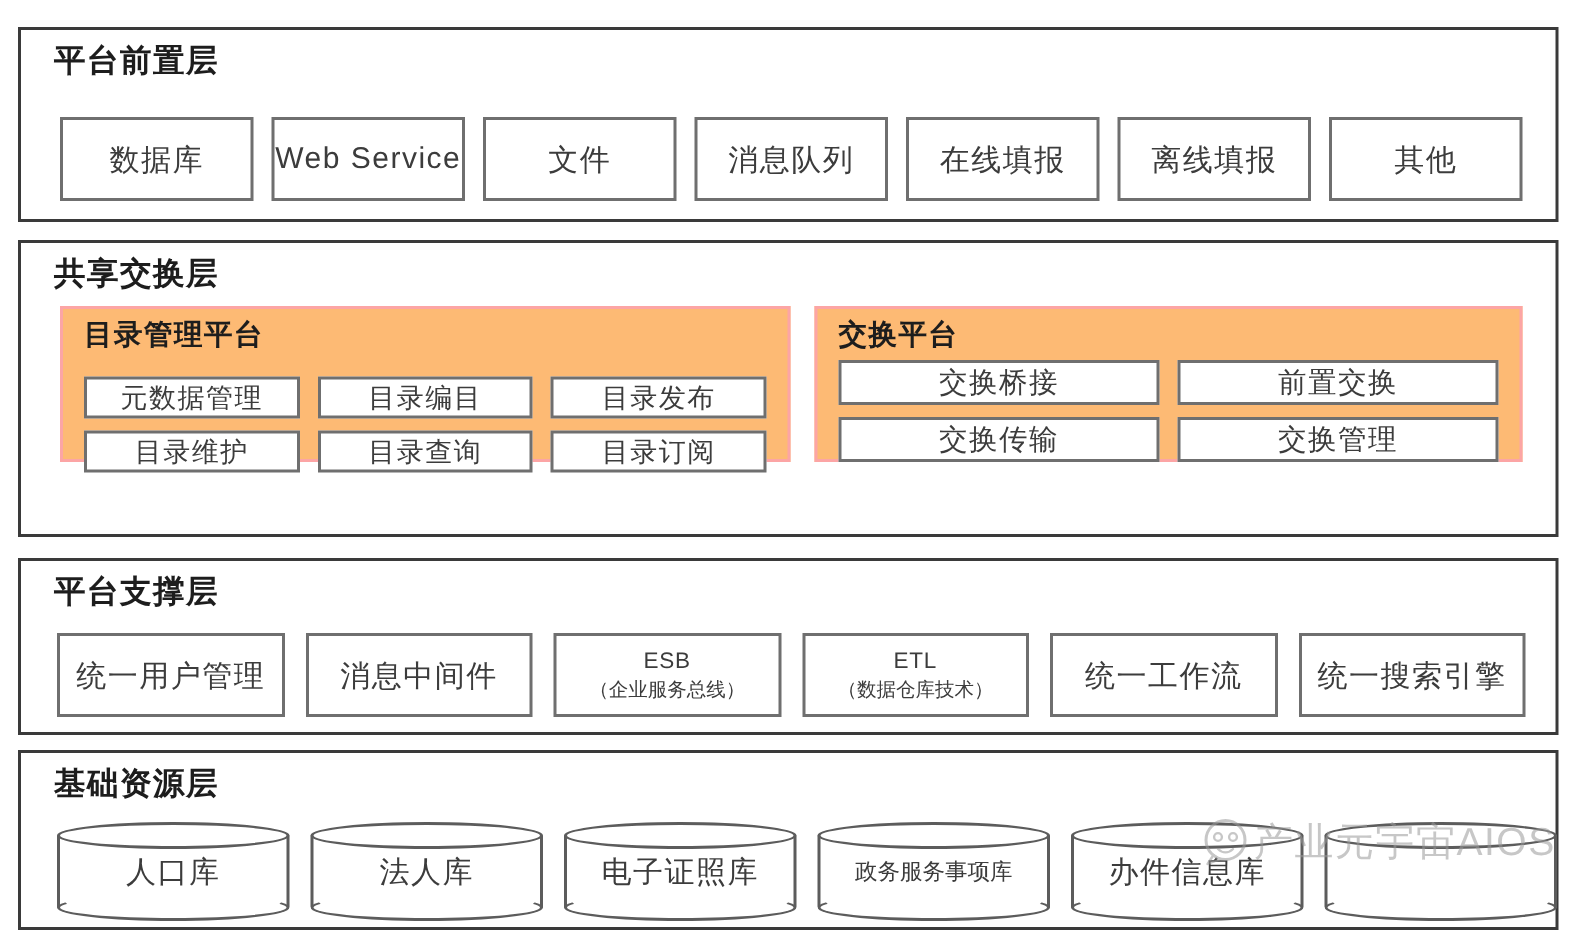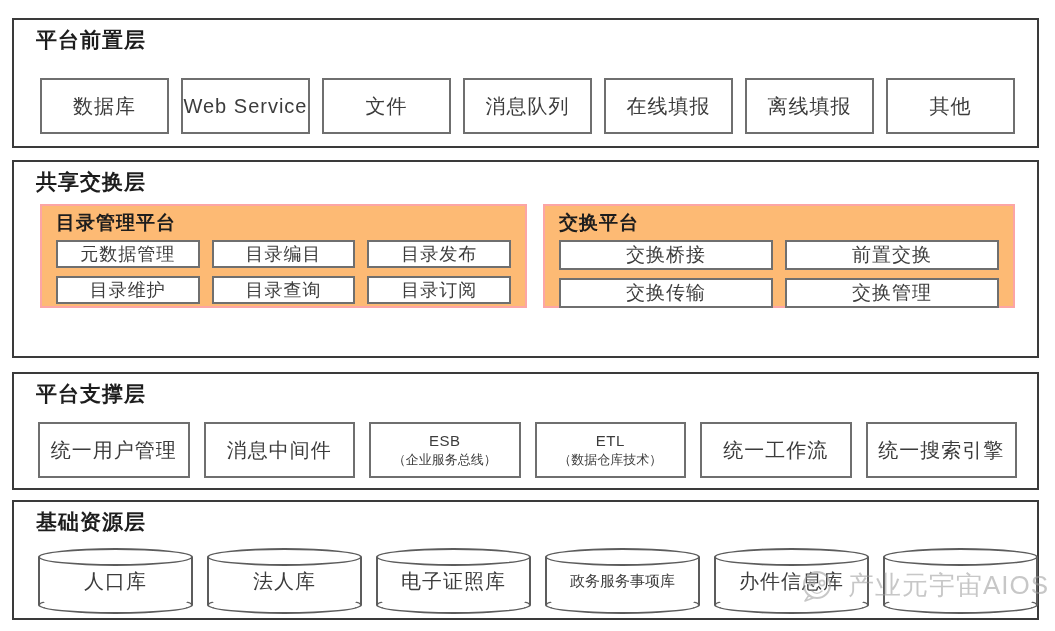--- a/index.html
+++ b/index.html
@@ -101,21 +101,21 @@
   .panel-grid {
     position: absolute;
     left: 14px;
     right: 14px;
     top: 34px;
     bottom: 10px;
     display: grid;
     gap: 8px 12px;
   }
   #panel-catalog { left: 26px; width: 487px; }
-  #panel-catalog .panel-grid { grid-template-columns: repeat(3, 1fr); grid-template-rows: repeat(2, 1fr); }
+  #panel-catalog .panel-grid { grid-template-columns: repeat(3, 1fr); grid-template-rows: repeat(2, 1fr); margin-top: 11px; }
   #panel-catalog .box { font-size: 18px; }
   #panel-exchange { left: 529px; width: 472px; }
   #panel-exchange .panel-grid { grid-template-columns: repeat(2, 1fr); grid-template-rows: repeat(2, 1fr); }
   #panel-exchange .box { font-size: 19px; }
 
   
   #layer-support { top: 372px; height: 118px; }
   #support-row {
     position: absolute;
     left: 24px;
@@ -196,24 +196,23 @@
     opacity: 0.42;
   }
   #wm-left .wm-text {
     font-size: 25px;
     font-weight: bold;
     color: #b9b9b9;
     letter-spacing: 2px;
   }
   #wm-right {
     left: 800px;
-    top: 568px;
-    display: flex;
-    align-items: center;
-    gap: 14px;
+    top: 544px;
+    display: flex;
+    gap: 2px;
     opacity: 0.55;
   }
   #wm-right .wm-text {
     font-size: 26px;
     color: #9a9a9a;
     letter-spacing: 1px;
   }
 </style>
 </head>
 <body>

